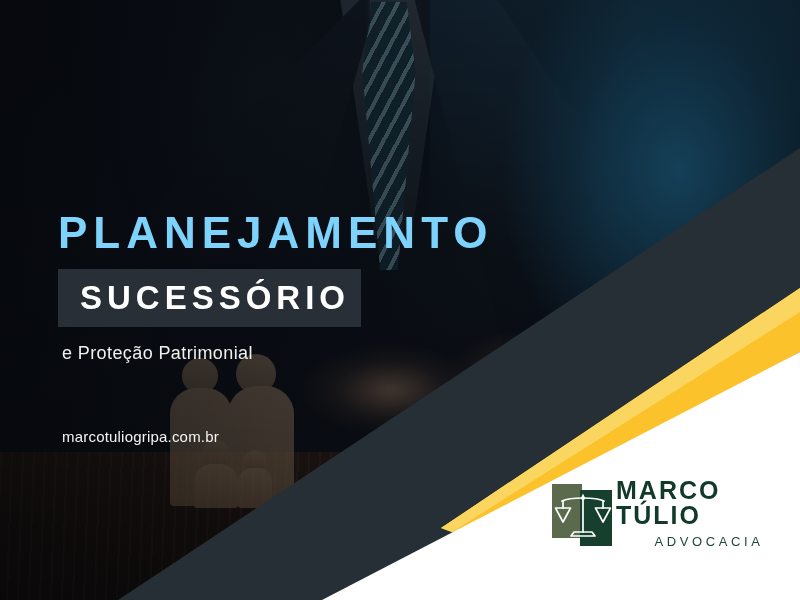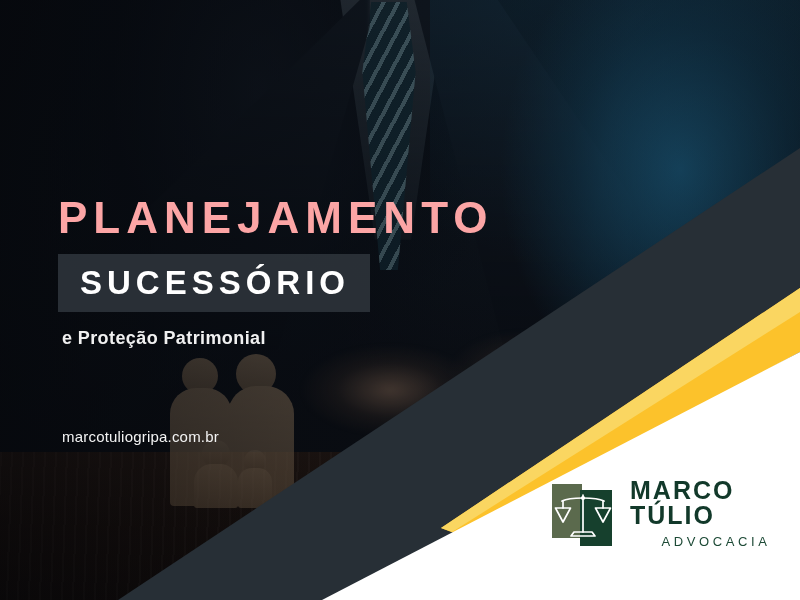--- a/index.html
+++ b/index.html
@@ -160,68 +160,67 @@
   }
 
   
   .headline {
     position: absolute;
     left: 58px;
     top: 196px;
     width: 470px;
   }
   .title-main {
-    color: #fca5a5;
+    color: #7dd3fc;
     font-size: 44px;
     font-weight: 700;
     letter-spacing: 6.0px;
     line-height: 1;
-    margin: 0 0 14px 0;
+    margin: 15px 0 14px 0;
     white-space: nowrap;
   }
   .title-box {
     display: inline-block;
     background: rgba(46,54,61,.86);
-    padding: 12px 20px 13px 22px;
+    padding: 12px 11px 13px 22px;
     margin: 0;
   }
   .title-sub {
     color: #ffffff;
     font-size: 33px;
     font-weight: 700;
     letter-spacing: 5.0px;
     line-height: 1;
     margin: 0;
     white-space: nowrap;
   }
   .tagline {
     color: #f0f0f0;
     font-size: 18px;
-    font-weight: 700;
+    font-weight: 400;
     letter-spacing: .4px;
     margin: 16px 0 0 4px;
   }
   .website {
     position: absolute;
     left: 62px;
     top: 428px;
     color: #f3f3f3;
     font-size: 15px;
     font-weight: 400;
     letter-spacing: .2px;
   }
 
   
   .logo {
     position: absolute;
     left: 550px;
     top: 478px;
     display: flex;
     align-items: center;
-    gap: 14px;
   }
   .logo-mark {
     position: relative;
     width: 66px;
     height: 66px;
     flex: none;
   }
   .logo-rect-light {
     position: absolute;
     left: 2px; top: 4px;

